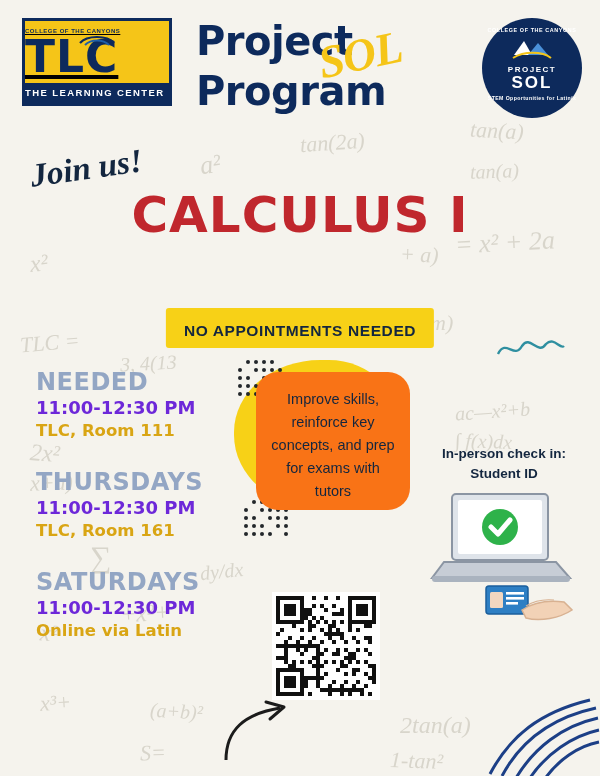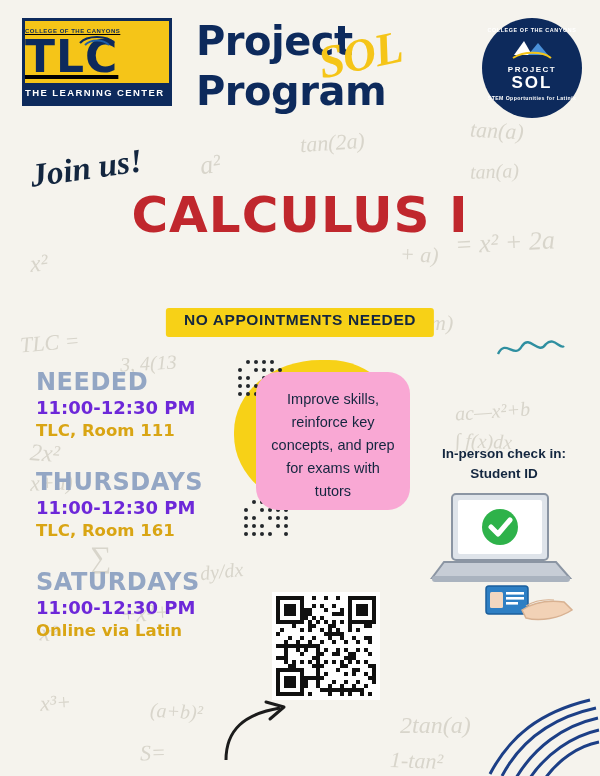--- a/index.html
+++ b/index.html
@@ -198,21 +198,21 @@
   .banner {
     position: absolute;
     left: 50%;
     transform: translateX(-50%);
     top: 308px;
     background: #f7d117;
     color: #13263f;
     font-size: 15.5px;
     font-weight: bold;
     letter-spacing: .6px;
-    padding: 3px 18px 8px;
+    padding: 14px 18px 8px;
     border-radius: 3px;
   }
 
   
   .schedule {
     position: absolute;
     left: 36px;
     top: 368px;
     width: 220px;
   }
@@ -251,21 +251,21 @@
     height: 150px;
     background: #f7d117;
     border-radius: 50% 45% 48% 52% / 48% 52% 45% 50%;
   }
   .info-card {
     position: absolute;
     left: 256px;
     top: 372px;
     width: 154px;
     height: 138px;
-    background: #f9a8d4;
+    background: #f97316;
     border-radius: 22px;
     box-sizing: border-box;
     padding: 16px 14px;
     text-align: center;
     color: #13263f;
     font-size: 14.5px;
     line-height: 23px;
   }
   .dots-tl, .dots-br {
     position: absolute;

